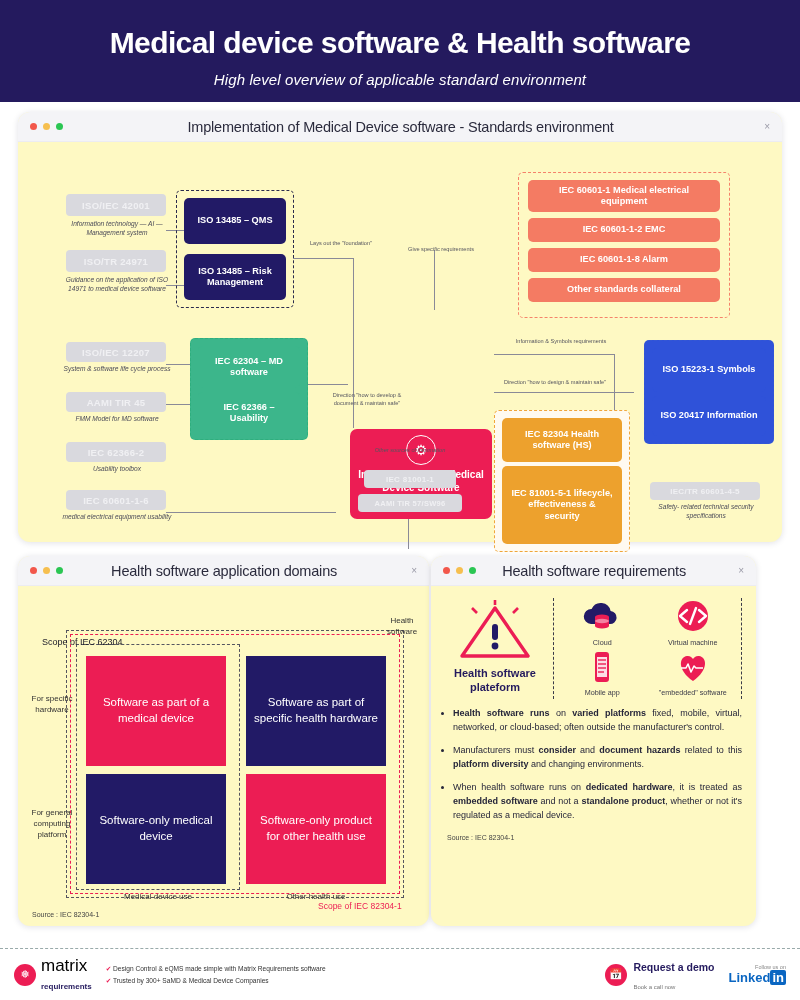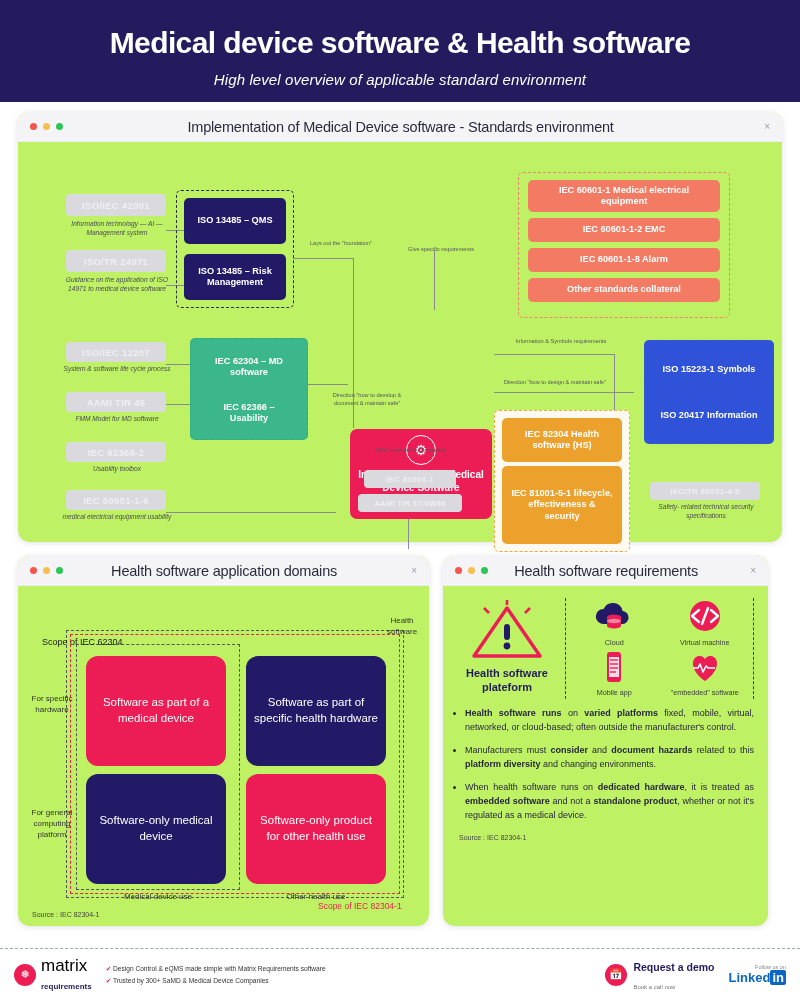--- a/index.html
+++ b/index.html
@@ -20,21 +20,21 @@
     font-size:30px; font-weight:bold; letter-spacing:-0.6px;
     line-height:1.25; margin-top:12px;
   }
   .header h2 {
     font-size:15px; font-style:italic; font-weight:normal;
     margin-top:9px; letter-spacing:0.1px;
   }
 
   
   .card {
-    background:#bef264;
+    background:#fef9c3;
     border-radius:12px;
     box-shadow:0 1px 6px rgba(20,20,60,.13);
     position:relative;
   }
   .card-bar {
     height:30px; background:#f4f4f7;
     border-radius:12px 12px 0 0;
     display:flex; align-items:center; gap:6px;
     padding:0 12px;
     border-bottom:1px solid #ececf2;
@@ -95,27 +95,27 @@
     padding-top:6px;
   }
   .center-box .ctext { font-size:10px; font-weight:bold; line-height:1.3; text-align:center; margin-top:3px;}
   .ring { width:30px; height:30px; border:1.6px solid #fff; border-radius:50%;
           display:flex; align-items:center; justify-content:center; font-size:14px; }
 
   .conn { position:absolute; background:#8a8a97; }
   .hline { height:1px; } .vline { width:1px; }
 
   
-  .bottom { display:flex; gap:14px; margin:14px 18px 0; }
+  .bottom { display:flex; gap:2px; margin:14px 18px 0; }
   .bl { width:411px; height:370px; }
   .br { width:325px; height:370px; }
 
   .quad { position:relative; width:100%; height:338px; }
   .qbox {
-    position:absolute; border-radius:12px; color:#fff;
+    position:absolute; border-radius:0; color:#fff;
     display:flex; align-items:center; justify-content:center; text-align:center;
     font-size:11.5px; line-height:1.35; padding:6px;
   }
   .qlab { position:absolute; font-size:8px; color:#333; text-align:center; line-height:1.35; }
   .dash { position:absolute; border:1.2px dashed #55555f; }
   .dash.pinkd { border-color:#ec1d54; }
   .src { position:absolute; left:14px; bottom:6px; font-size:7px; color:#444; }
 
   .iconsrow { display:flex; gap:8px; padding:12px 14px 4px; align-items:flex-start; }
   .plat { width:100px; text-align:center; }

